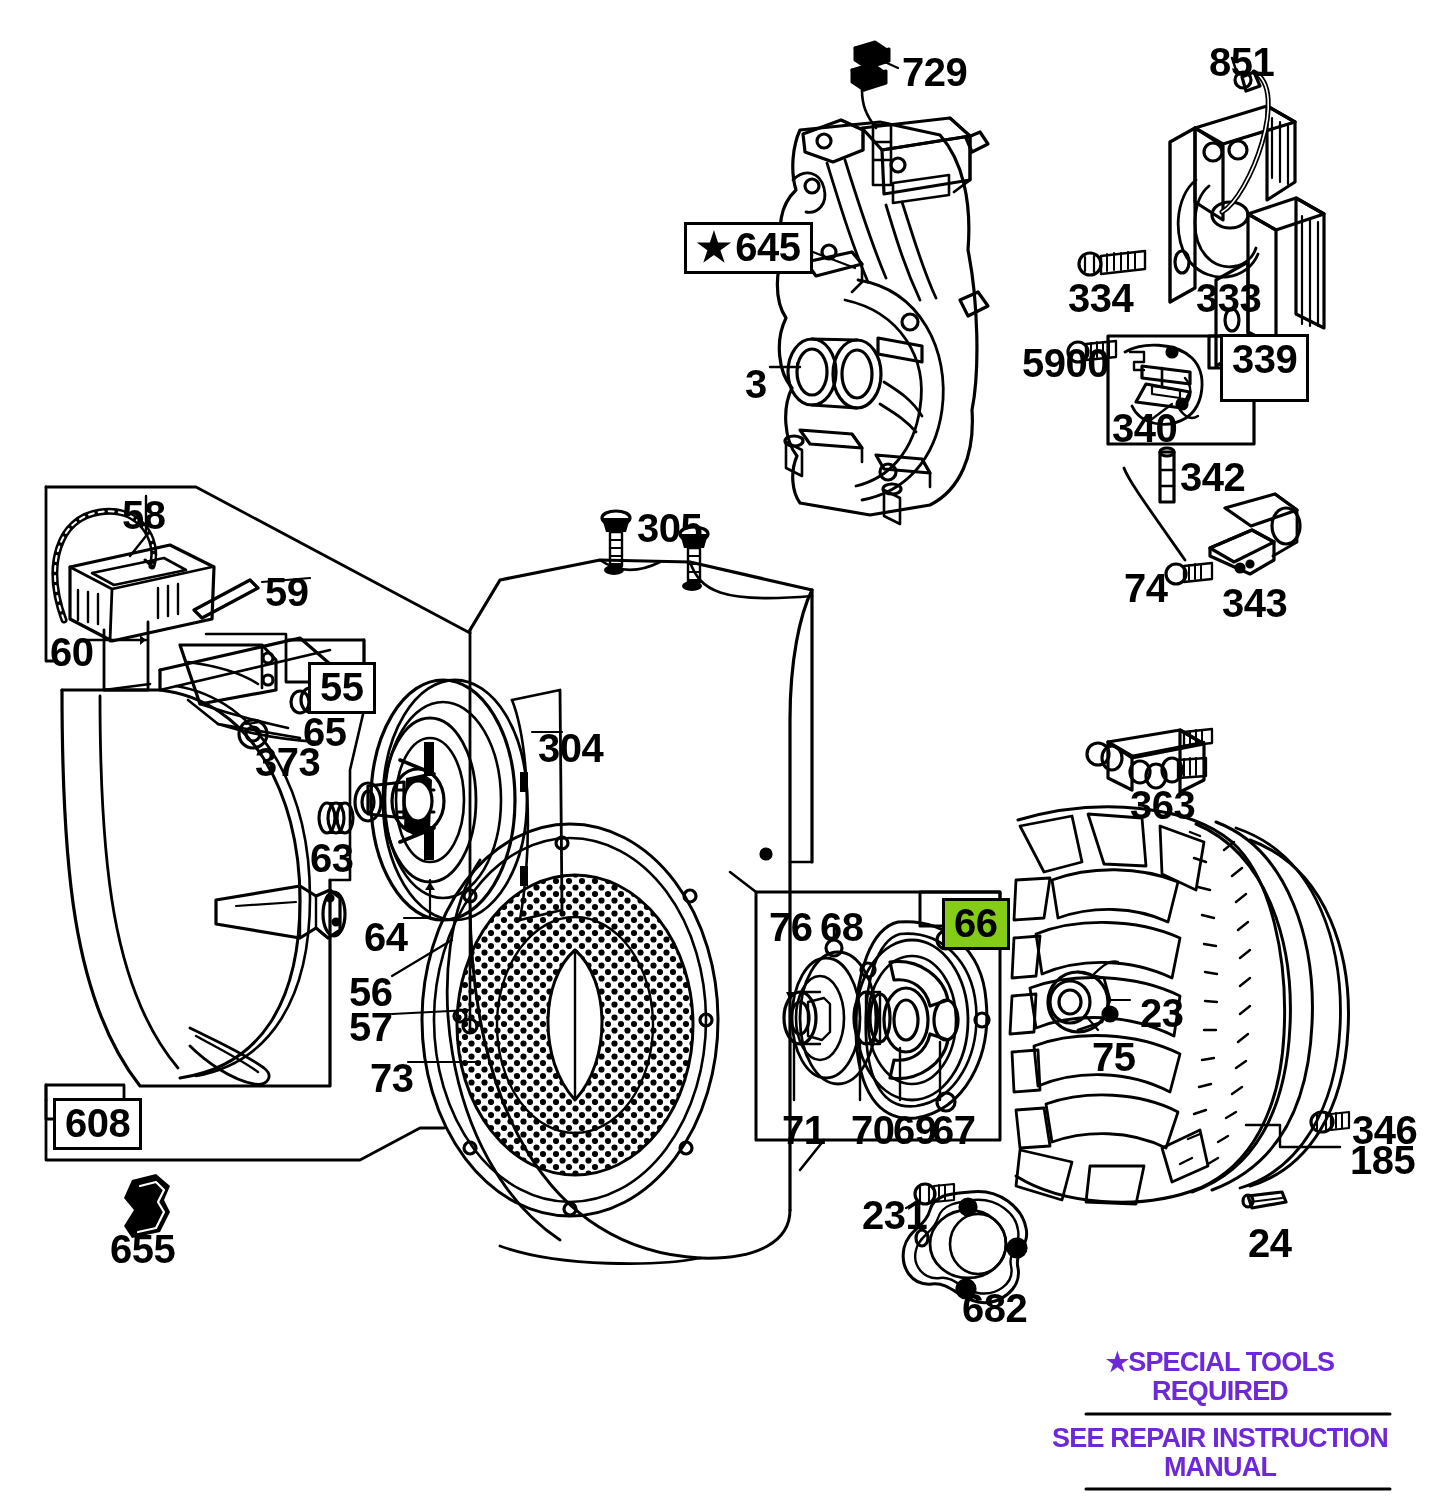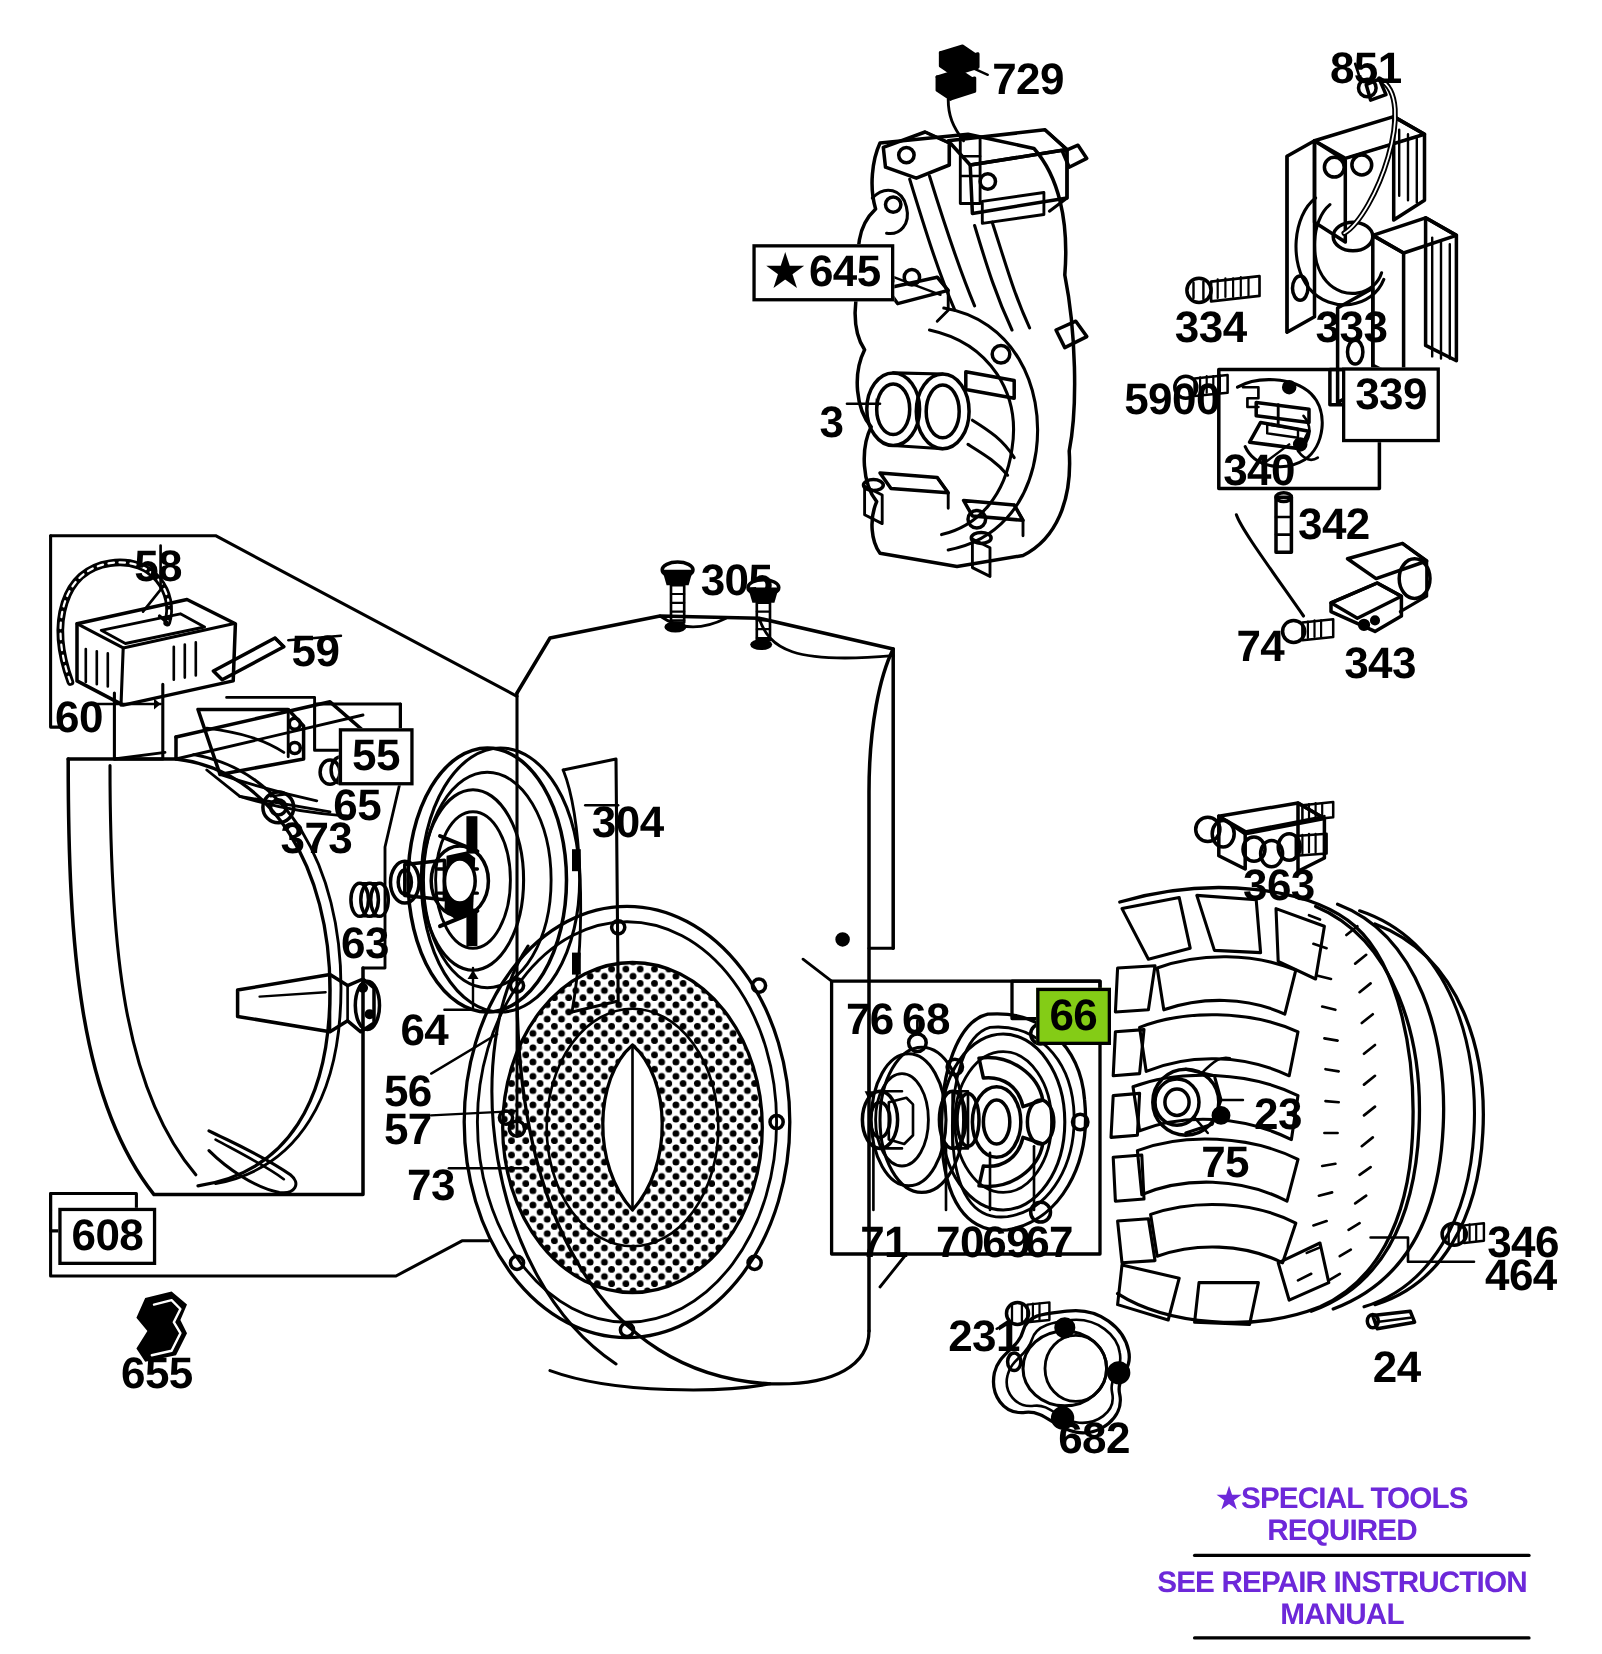--- a/index.html
+++ b/index.html
@@ -575,21 +575,21 @@
       <div class="lbl n28" style="left: 1140px; top: 993px;"><span>23</span></div>
       <div class="lbl n28" style="left: 349px; top: 1007px;"><span>57</span></div>
       <div class="lbl n28" style="left: 1092px; top: 1037px;"><span>75</span></div>
       <div class="lbl n28" style="left: 370px; top: 1058px;"><span>73</span></div>
       <div class="lbl n28" style="left: 782px; top: 1110px;"><span>71</span></div>
       <div class="lbl n28" style="left: 851px; top: 1110px;"><span>70</span></div>
       <div class="lbl n28" style="left: 893px; top: 1110px;"><span>69</span></div>
       <div class="lbl n28" style="left: 932px; top: 1110px;"><span>67</span></div>
       <div class="lbl n28" style="left: 53px; top: 1098px; border: 3px solid rgb(0, 0, 0); padding: 2px 9px 4px; background: rgb(255, 255, 255);"><span>608</span></div>
       <div class="lbl n28" style="left: 1352px; top: 1110px;"><span>346</span></div>
-      <div class="lbl n28" style="left: 1350px; top: 1140px;"><span>464</span></div>
+      <div class="lbl n28" style="left: 1350px; top: 1140px;"><span>185</span></div>
       <div class="lbl n28" style="left: 862px; top: 1195px;"><span>231</span></div>
       <div class="lbl n28" style="left: 110px; top: 1229px;"><span>655</span></div>
       <div class="lbl n28" style="left: 1248px; top: 1223px;"><span>24</span></div>
       <div class="lbl n28" style="left: 962px; top: 1288px;"><span>682</span></div>
     </div>
 
 <div class="legend" style="left:1040px; top:1348px; width:360px;">
   <div><span class="star">★</span><span>SPECIAL TOOLS REQUIRED</span></div>
 </div>
 

